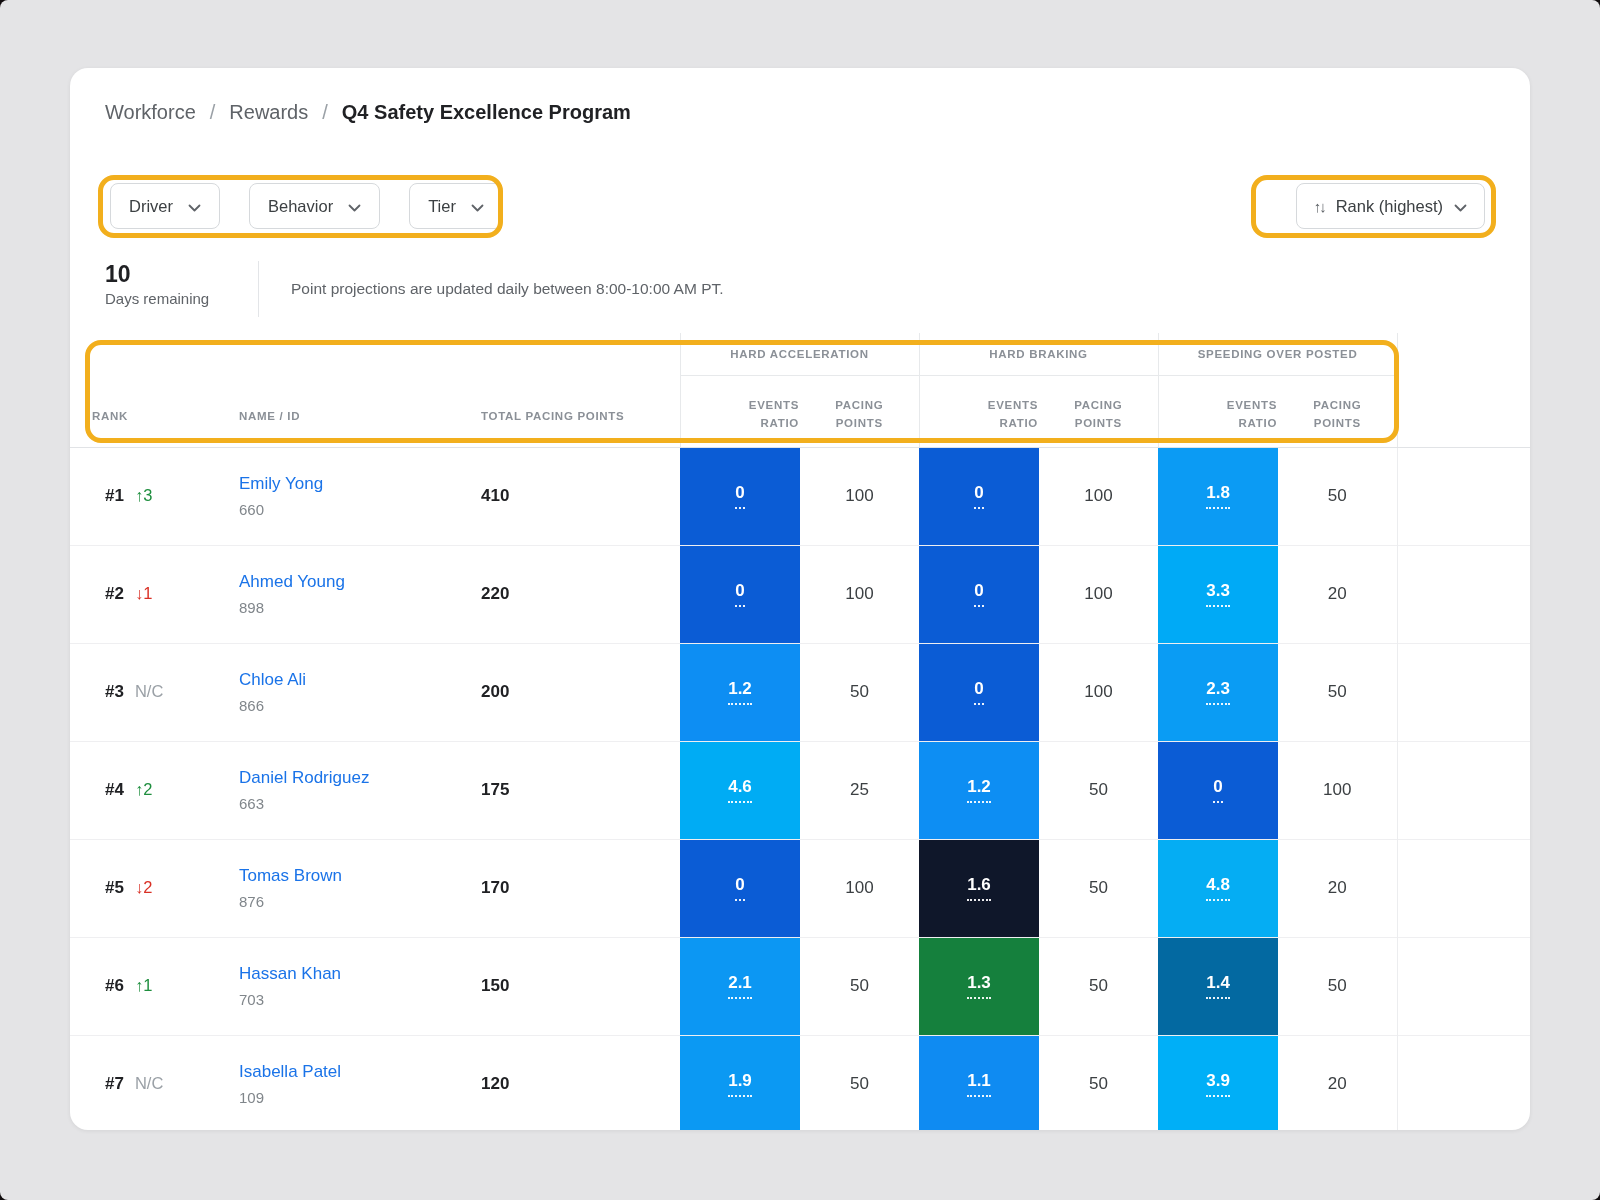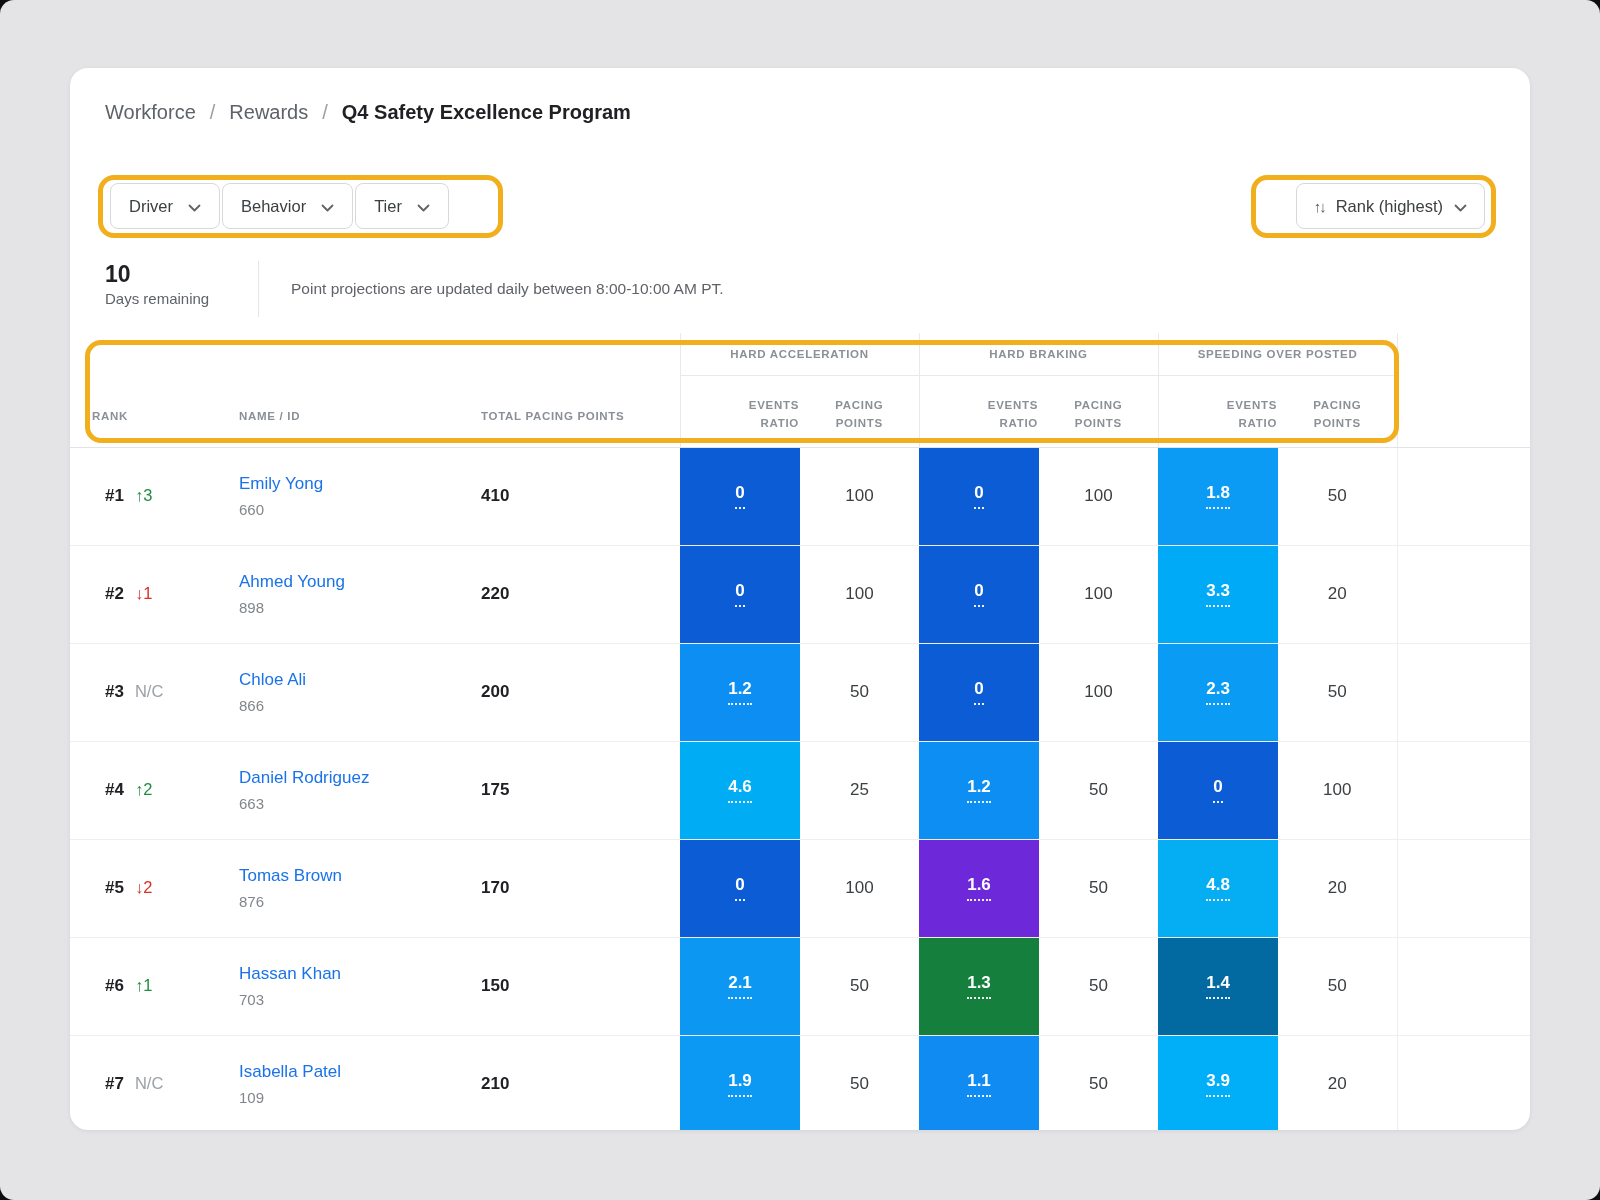--- a/index.html
+++ b/index.html
@@ -2,21 +2,21 @@
 <html><head>
 <meta charset="utf-8">
 <style>
   html,body{margin:0;padding:0;}
   body{
     width:1600px;height:1200px;position:relative;overflow:hidden;
     background:#100c0d;
     font-family:"Liberation Sans","DejaVu Sans",sans-serif;
     -webkit-font-smoothing:antialiased;
   }
-  .page{position:absolute;inset:0;background:#e4e4e6;border-radius:14px;}
+  .page{position:absolute;inset:0;background:#e4e4e6;border-radius:8px;}
   .card{
     position:absolute;left:70px;top:68px;width:1460px;height:1062px;
     background:#ffffff;border-radius:18px;overflow:hidden;
     box-shadow:0 1px 4px rgba(0,0,0,.07);
   }
   
   .card-header{display:flex;justify-content:space-between;align-items:center;
     padding:20px 45px 0 35px;height:48px;}
   .breadcrumb{display:flex;align-items:center;gap:14px;font-size:20px;color:#5f6368;}
   .crumb{color:#5f6368;cursor:pointer;text-decoration:none;}
@@ -26,21 +26,21 @@
   .btn-primary{background:#1a73e8;color:#fff;border:none;border-radius:8px;
     height:45px;padding:0 22px;font-size:16px;font-weight:700;cursor:pointer;
     font-family:inherit;}
   .btn-more{width:43px;height:45px;margin-left:13px;background:#fff;
     border:1px solid #dadce0;border-radius:8px;cursor:pointer;
     font-size:15px;font-weight:700;letter-spacing:1px;color:#202124;
     display:flex;align-items:center;justify-content:center;font-family:inherit;}
   
   .filters-row{display:flex;justify-content:space-between;align-items:center;
     margin-top:47px;padding:0 45px 0 40px;height:46px;}
-  .filter-group{display:flex;gap:2px;}
+  .filter-group{display:flex;gap:29px;}
   .btn-select{display:inline-flex;align-items:center;gap:15px;background:#fff;
     border:1px solid #d6d9dc;border-radius:8px;height:46px;padding:0 18px;
     font-size:16.5px;color:#3c4043;cursor:pointer;font-family:inherit;box-sizing:border-box;}
   .sort-select{display:inline-flex;align-items:center;gap:11px;background:#fff;
     border:1px solid #d6d9dc;border-radius:8px;height:46px;padding:0 17px;
     font-size:16.5px;color:#3c4043;cursor:pointer;font-family:inherit;box-sizing:border-box;}
   .sort-arrows{color:#5f6368;font-size:15px;letter-spacing:-2px;}
   .chev{display:inline-block;}
   
   .stats-row{margin-top:32px;padding-left:35px;height:56px;display:flex;}
@@ -238,42 +238,42 @@
             <td class="c-ratio" style="background:#0b5cd5"><span class="ratio-chip">0</span></td>
             <td class="c-points">100</td>
             <td class="c-empty"></td>
           </tr>
           <tr class="body-row">
             <td class="c-rank"><span class="rank-num">#5</span><span class="chg down">↓2</span></td>
             <td class="c-name"><a class="name-link">Tomas Brown</a><div class="driver-id">876</div></td>
             <td class="c-total">170</td>
             <td class="c-ratio" style="background:#0b5cd5"><span class="ratio-chip">0</span></td>
             <td class="c-points">100</td>
-            <td class="c-ratio" style="background:#6d28d9"><span class="ratio-chip">1.6</span></td>
+            <td class="c-ratio" style="background:#0f172a"><span class="ratio-chip">1.6</span></td>
             <td class="c-points">50</td>
             <td class="c-ratio" style="background:#05adf3"><span class="ratio-chip">4.8</span></td>
             <td class="c-points">20</td>
             <td class="c-empty"></td>
           </tr>
           <tr class="body-row">
             <td class="c-rank"><span class="rank-num">#6</span><span class="chg up">↑1</span></td>
             <td class="c-name"><a class="name-link">Hassan Khan</a><div class="driver-id">703</div></td>
             <td class="c-total">150</td>
             <td class="c-ratio" style="background:#0c97f3"><span class="ratio-chip">2.1</span></td>
             <td class="c-points">50</td>
             <td class="c-ratio" style="background:#15803d"><span class="ratio-chip">1.3</span></td>
             <td class="c-points">50</td>
             <td class="c-ratio" style="background:#0369a1"><span class="ratio-chip">1.4</span></td>
             <td class="c-points">50</td>
             <td class="c-empty"></td>
           </tr>
           <tr class="body-row">
             <td class="c-rank"><span class="rank-num">#7</span><span class="chg none">N/C</span></td>
             <td class="c-name"><a class="name-link">Isabella Patel</a><div class="driver-id">109</div></td>
-            <td class="c-total">210</td>
+            <td class="c-total">120</td>
             <td class="c-ratio" style="background:#0b99f3"><span class="ratio-chip">1.9</span></td>
             <td class="c-points">50</td>
             <td class="c-ratio" style="background:#0f8bf2"><span class="ratio-chip">1.1</span></td>
             <td class="c-points">50</td>
             <td class="c-ratio" style="background:#00aff7"><span class="ratio-chip">3.9</span></td>
             <td class="c-points">20</td>
             <td class="c-empty"></td>
           </tr>
         </tbody>
     </table>

